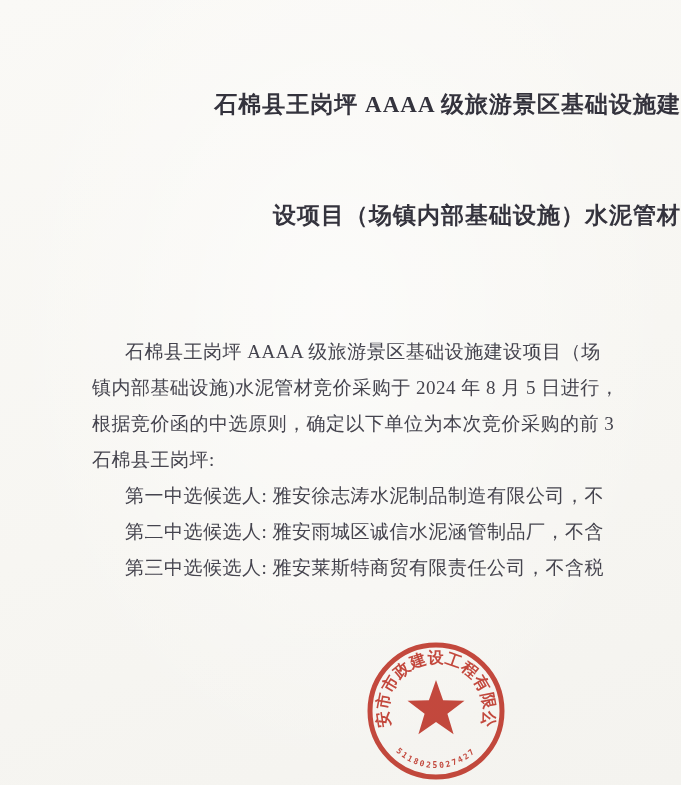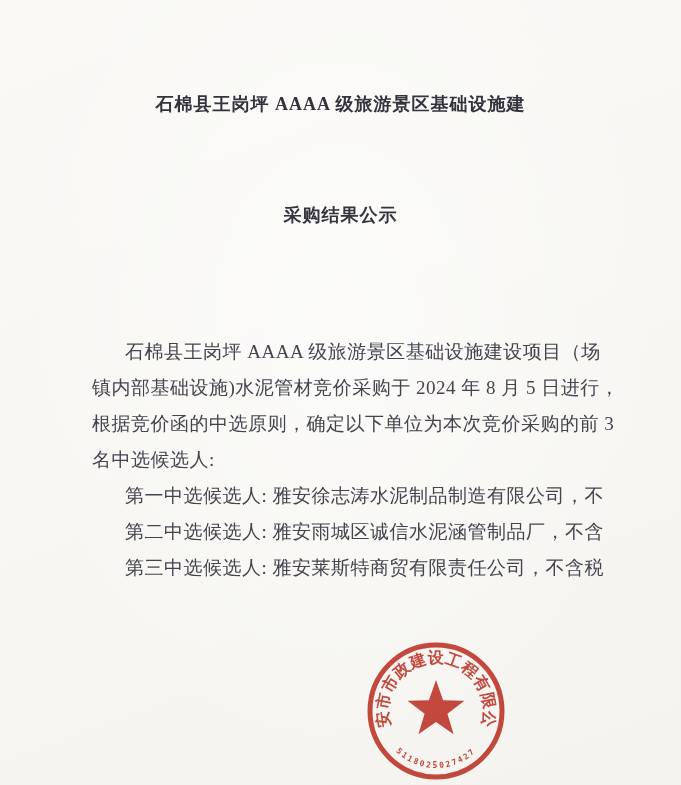--- a/index.html
+++ b/index.html
@@ -10,22 +10,22 @@
     overflow: hidden;
     background:
       radial-gradient(ellipse at 50% 40%, rgba(255,255,255,0.55), rgba(0,0,0,0) 70%),
       linear-gradient(160deg, #faf9f6 0%, #f7f6f2 55%, #f4f3ef 100%);
     font-family: "Liberation Serif", "DejaVu Serif", serif;
     color: #45444e;
   }
   .title {
     margin: 0 auto;
     padding-top: 12px;
-    text-align: center;
-    font-size: 18px;
+    text-align: right;
+    font-size: 23px;
     font-weight: bold;
     line-height: 37px;
     letter-spacing: 1px;
     color: #34333d;
     white-space: pre;
   }
   .body-block {
     margin-top: 26px;
     padding: 0 79px 0 92px;
     font-size: 19px;
@@ -51,33 +51,33 @@
   .seal .arc-company { font-size: 16px; letter-spacing: 0.5px; }
   .seal .arc-code    { font-size: 8px; letter-spacing: 2px; font-family: "DejaVu Sans Mono", monospace; }
 </style>
 </head>
 <body>
 
 <div class="page">
 
   <div class="title">
     <div>石棉县王岗坪 AAAA 级旅游景区基础设施建</div>
-    <div>采购结果公示</div>
+    <div>设项目（场镇内部基础设施）水泥管材</div>
   </div>
 
   <div class="body-block">
 
 
       <div class="line indent">石棉县王岗坪 AAAA 级旅游景区基础设施建设项目（场</div>
 
       <div class="line">镇内部基础设施)水泥管材竞价采购于 2024 年 8 月 5 日进行，</div>
 
       <div class="line">根据竞价函的中选原则，确定以下单位为本次竞价采购的前 3</div>
 
-      <div class="line">名中选候选人:</div>
+      <div class="line">石棉县王岗坪:</div>
 
       <div class="line indent">第一中选候选人: 雅安徐志涛水泥制品制造有限公司，不</div>
 
 
       <div class="line indent">第二中选候选人: 雅安雨城区诚信水泥涵管制品厂，不含</div>
 
 
       <div class="line indent">第三中选候选人: 雅安莱斯特商贸有限责任公司，不含税</div>
 
     </div>

